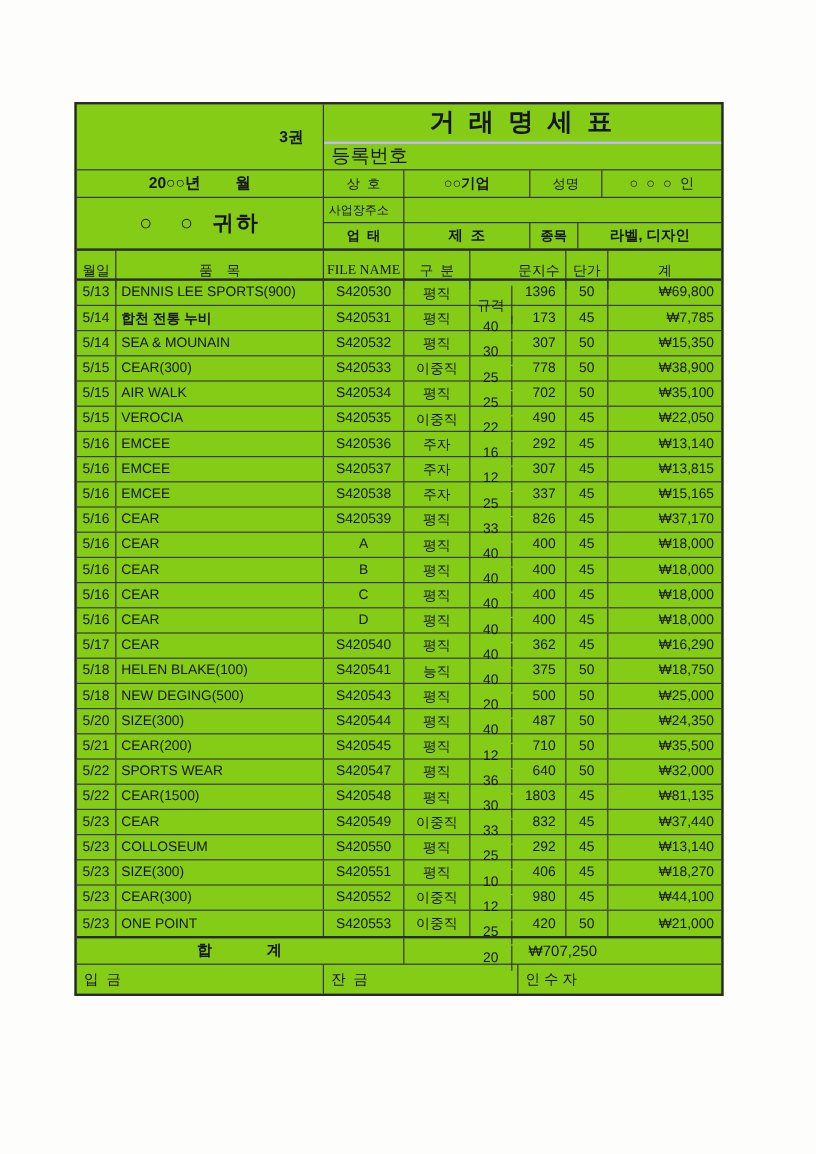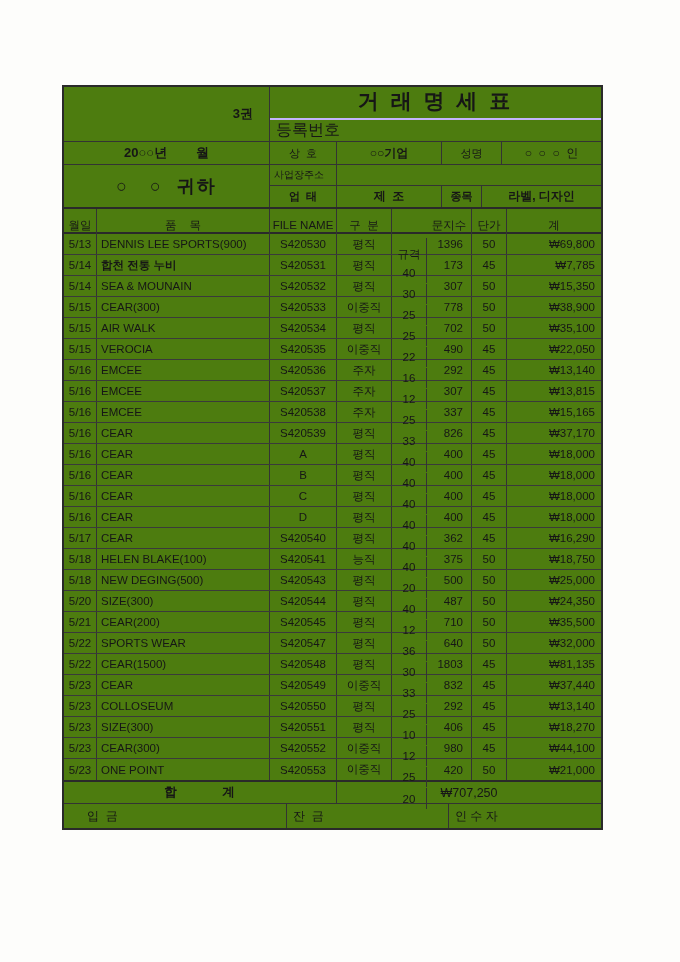--- a/index.html
+++ b/index.html
@@ -3,21 +3,21 @@
 <meta charset="utf-8">
 <style>
   * { margin:0; padding:0; box-sizing:border-box; }
   html,body { width:680px; height:962px; }
   body {
     background:#fdfdfb;
     font-family:"Liberation Sans","DejaVu Sans",sans-serif;
     color:#161616;
   }
   .page { position:relative; width:680px; height:962px; background:#fdfdfb; overflow:hidden; }
-  .form { position:absolute; left:62px; top:85px; width:541px; border:2px solid #2a2a2a; background:#4d7c0f; }
+  .form { position:absolute; left:62px; top:85px; width:541px; border:2px solid #2a2a2a; background:#84cc16; }
 
   
   .cell { display:flex; align-items:center; border-right:1px solid #333; height:100%; overflow:hidden; white-space:pre; }
   .cell:last-child { border-right:none; }
 
   
   .sec-head { display:flex; border-bottom:2px solid #2a2a2a; }
   .hl { width:206px; border-right:1px solid #333; display:flex; flex-direction:column; }
   .hr { flex:1; display:flex; flex-direction:column; }
 
@@ -37,21 +37,21 @@
   .r1 { height:23px; } .r2 { height:21px; } .r3 { height:21px; }
   .lab { justify-content:center; font-size:11px; }
   .val { justify-content:center; font-size:12px; }
   .w67 { width:67px; } .w105 { width:105px; } .w60 { width:60px; } .w40 { width:40px; }
   .fx { flex:1; }
   .small { font-size:10px; justify-content:flex-start; padding-left:4px; }
   .bold { font-weight:bold; }
 
   
   .sec-cols { display:flex; height:25px; border-bottom:2px solid #2a2a2a; font-size:11.5px; }
-  .sec-cols .cell { justify-content:center; padding:16px; }
+  .sec-cols .cell { justify-content:center; padding:16px;font-family:Liberation Serif, serif; }
 
   
   .c0 { width:33px; justify-content:center; }
   .c1 { width:173px; justify-content:flex-start; padding-left:4px; }
   .c2 { width:67px; justify-content:center; }
   .c3 { width:55px; justify-content:center; }
   .c4 { width:35px; justify-content:center;margin-top:29px; }
   .c5 { width:45px; justify-content:flex-end; padding-right:8px; }
   .c6 { width:35px; justify-content:center; }
   .c7 { flex:1; justify-content:flex-end; padding-right:6px; }
@@ -60,21 +60,21 @@
   .trow { display:flex; height:21px; border-bottom:1px solid #3a3a3a; font-size:11.5px; }
   .trow:last-child { border-bottom:none; }
   .ko { font-weight:bold; }
 
   
   .sec-total { display:flex; height:24px; border-top:2px solid #2a2a2a; border-bottom:1px solid #333; font-size:12.5px; }
   .tlab { width:273px; justify-content:center; font-weight:bold; letter-spacing:1px; }
   .tval { flex:1; justify-content:center; }
 
   
-  .sec-foot { display:flex; height:24px; font-size:12px;margin-left:17px; }
+  .sec-foot { display:flex; height:24px; font-size:12px; }
   .f1 { width:206px; padding-left:6px; }
   .f2 { width:162px; padding-left:6px; }
   .f3 { flex:1; padding-left:6px; }
 </style>
 </head>
 <body>
 
 <div class="page">
   <div class="form">
 

